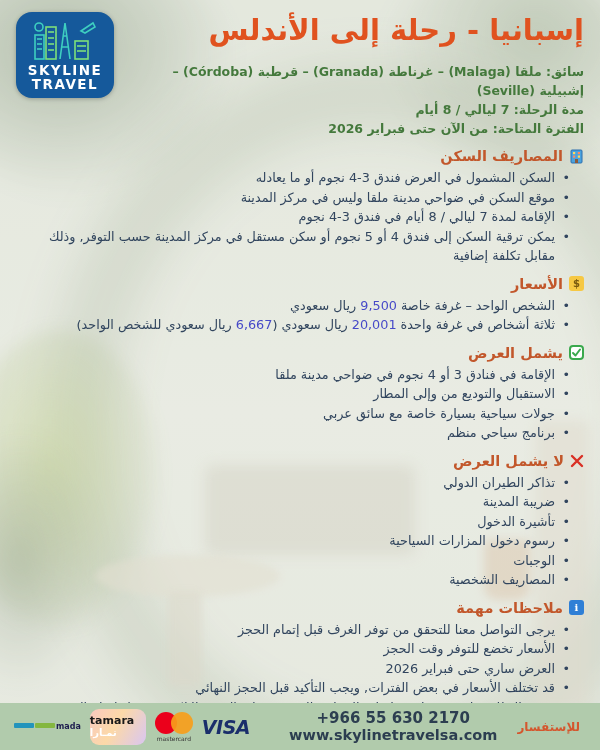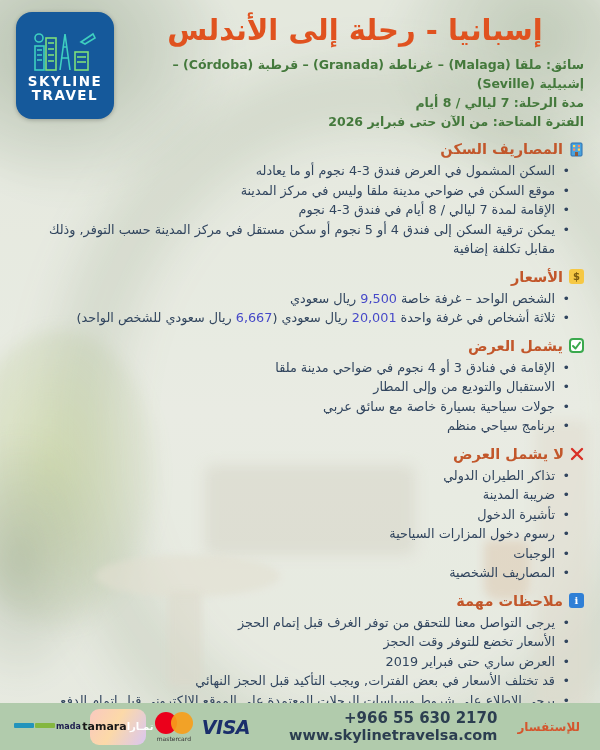--- a/index.html
+++ b/index.html
@@ -17,24 +17,24 @@
   .bg-steps{top:465px;left:205px;width:210px;height:90px;background:rgba(195,190,172,.40);filter:blur(7px);border-radius:8px;}
   .bg-fountain-bowl{top:555px;left:95px;width:185px;height:42px;background:rgba(222,216,200,.60);border-radius:50%;filter:blur(3px);}
   .bg-fountain-stem{top:592px;left:168px;width:34px;height:95px;background:rgba(214,208,192,.55);filter:blur(3px);border-radius:6px;}
   .bg-pot{top:540px;right:70px;width:46px;height:60px;background:rgba(205,160,120,.35);filter:blur(5px);border-radius:6px 6px 14px 14px;}
   .bg-wash{inset:0;background:rgba(240,242,235,.25);}
 
   
   .content{position:relative;z-index:1;padding:10px 16px 0 16px;color:#32455c;}
 
   .top{position:relative;min-height:118px;}
-  .logo{position:absolute;left:0;top:2px;width:98px;height:107px;background:#15599b;border-radius:16px;display:flex;flex-direction:column;justify-content:center;box-shadow:0 1px 4px rgba(0,0,0,.25);}
+  .logo{position:absolute;left:0;top:2px;width:98px;height:86px;background:#15599b;border-radius:16px;display:flex;flex-direction:column;justify-content:center;box-shadow:0 1px 4px rgba(0,0,0,.25);}
   .logo svg{display:block;margin-bottom:2px;}
   .logo-name{color:#ffffff;font-weight:bold;font-size:13.5px;line-height:14px;letter-spacing:1.5px;text-align:center;direction:ltr;}
-  .title{margin:0 0 8px 110px;text-align:center;color:#e0521f;font-size:29px;font-weight:bold;line-height:1.15;padding-top:4px;}
+  .title{margin:0 0 15px 110px;text-align:right;color:#e0521f;font-size:29px;font-weight:bold;line-height:1.15;padding-top:4px;}
   .trip-info{margin-left:112px;color:#44793c;font-size:12.5px;font-weight:bold;line-height:19px;}
 
   .section{margin-top:9px;}
   .sec-head{display:flex;align-items:center;gap:6px;color:#c2572b;font-size:14.5px;font-weight:bold;line-height:18px;}
   ul{margin:3px 0 0 0;padding:0 14px 0 0;list-style:none;}
   li{position:relative;padding-right:15px;font-size:12.8px;line-height:19.5px;color:#31455e;}
   li::before{content:"•";position:absolute;right:0;color:#31455e;}
   .num{color:#4649c8;font-weight:normal;}
 
   
@@ -46,32 +46,32 @@
   .ic-info{background:#2f7fd6;color:#fff;font-family:"DejaVu Serif",serif;}
 
   
   .footer{position:absolute;left:0;bottom:0;z-index:2;width:600px;height:47px;background:#b1cbac;display:flex;align-items:center;direction:ltr;padding:0 14px;box-sizing:border-box;gap:10px;}
   .pay{display:flex;align-items:center;gap:9px;}
   .mada{display:flex;flex-direction:row;align-items:flex-start;gap:1px;}
   .mada .bar{width:20px;height:5px;border-radius:1px;}
   .mada .b1{background:#2394bc;}
   .mada .b2{background:#84b740;}
   .mada .mada-txt{font-size:8px;font-weight:bold;color:#1d1d4e;line-height:8px;}
-  .tamara{width:56px;height:36px;border-radius:9px;background:linear-gradient(120deg,#f9c9c0,#fcd9a8 45%,#d9c6f2);display:flex;flex-direction:row;align-items:center;justify-content:center;line-height:12px;}
+  .tamara{width:56px;height:36px;border-radius:9px;background:linear-gradient(120deg,#f9c9c0,#fcd9a8 45%,#d9c6f2);display:flex;flex-direction:column;align-items:flex-start;justify-content:center;line-height:12px;}
   .tamara .en{font-size:11px;font-weight:bold;color:#181818;}
   .tamara .ar{font-size:10px;font-weight:bold;color:#ffffff;direction:rtl;}
   .mc{display:flex;flex-direction:column;align-items:center;}
   .mc-circles{position:relative;width:38px;height:22px;}
   .mc-circles i{position:absolute;top:0;width:22px;height:22px;border-radius:50%;}
   .mc-c1{left:0;background:#eb001b;}
   .mc-c2{left:16px;background:#f79e1b;opacity:.92;}
   .mc-label{font-size:6px;color:#333;margin-top:1px;}
   .visa{font-size:19px;font-weight:bold;font-style:italic;color:#1a2e6b;letter-spacing:-.5px;}
   .contact{margin-left:auto;text-align:right;color:#2c3e50;font-weight:bold;line-height:17px;}
-  .contact .phone{font-size:15px;}
+  .contact .phone{font-size:15px;text-align:center;}
   .contact .site{font-size:14.5px;}
   .inquiry{color:#d4572e;font-size:12px;font-weight:bold;margin:0 6px 0 10px;direction:rtl;}
 </style>
 </head>
 <body>
 
 <div class="page">
 
   <div class="bg bg-foliage-tl"></div>
   <div class="bg bg-foliage-tr"></div>
@@ -189,21 +189,21 @@
     </div>
 
     <div class="section">
       <div class="sec-head">
         <span class="icon ic-box ic-info">i</span>
         <span>ملاحظات مهمة</span>
       </div>
       <ul>
         <li>يرجى التواصل معنا للتحقق من توفر الغرف قبل إتمام الحجز</li>
         <li>الأسعار تخضع للتوفر وقت الحجز</li>
-        <li>العرض ساري حتى فبراير 2019</li>
+        <li>العرض ساري حتى فبراير 2026</li>
         <li>قد تختلف الأسعار في بعض الفترات, ويجب التأكيد قبل الحجز النهائي</li>
         <li>يرجى الاطلاع على شروط وسياسات الرحلات المعتمدة على الموقع الإلكتروني قبل إتمام الدفع.</li>
       </ul>
     </div>
 
   </div>
 
   <div class="footer">
     <div class="pay">
       <div class="mada">

